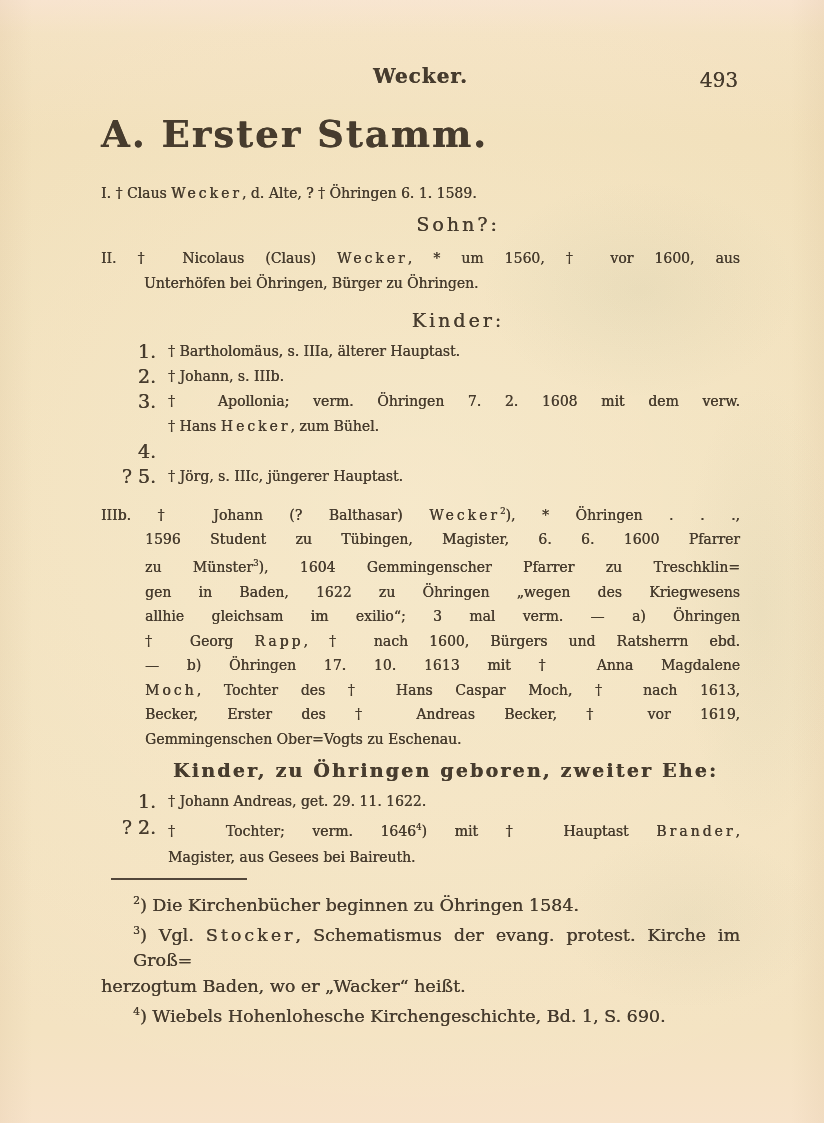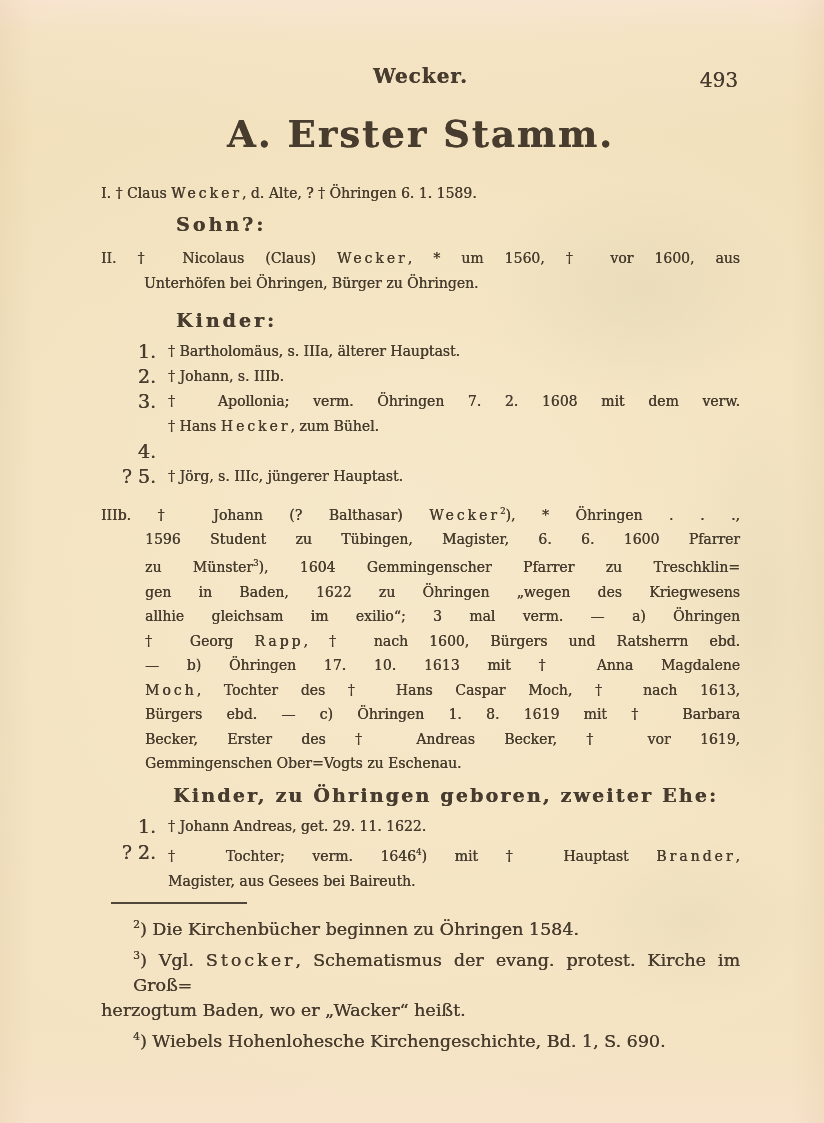--- a/index.html
+++ b/index.html
@@ -14,28 +14,28 @@
   }
   .ghost{position:absolute;border-radius:50%;pointer-events:none;}
   .g1{left:480px;top:180px;width:320px;height:220px;background:radial-gradient(ellipse at center, rgba(140,150,115,.09), transparent 70%);}
   .g2{left:680px;top:380px;width:160px;height:460px;background:radial-gradient(ellipse at center, rgba(140,150,115,.08), transparent 70%);}
   .g3{left:560px;top:830px;width:260px;height:180px;background:radial-gradient(ellipse at center, rgba(140,150,115,.07), transparent 70%);}
   .content{position:absolute;left:85px;right:84px;top:0;margin-left:16px;}
   .body-ink{ text-shadow:0.3px 0 0 currentColor; }
   .running{position:relative;margin-top:64px;height:24px;font-size:20px;}
   .rh-title{text-align:center;font-weight:bold;letter-spacing:1px;}
   .rh-num{position:absolute;right:2px;top:4px;font-weight:normal;}
-  .main-title{margin-top:24px;text-align:center;font-size:37px;line-height:44px;font-weight:bold;letter-spacing:2px;}
+  .main-title{margin-top:24px;text-align:left;font-size:37px;line-height:44px;font-weight:bold;letter-spacing:2px;}
   .line{font-size:14px;line-height:25px;white-space:normal;}
   .j{text-align:justify;text-align-last:justify;}
   .sperr{letter-spacing:3px;}
   .sperr-light{letter-spacing:2.2px;}
   .sup{vertical-align:super;font-size:0.62em;letter-spacing:0;}
   .entry-i{margin-top:20px;}
-  .sublabel{margin-top:6px;margin-left:75px;font-size:19px;line-height:25px;font-weight:bold;}
+  .sublabel{margin-top:6px;margin-left:75px;font-size:19px;line-height:25px;font-weight:normal;text-align:center;}
   .sublabel2{margin-top:7px;margin-left:72px;font-size:19px;line-height:25px;font-weight:bold;}
   .entry-ii{margin-top:9px;}
   .cont43{margin-left:43px;}
   .kinder-label{margin-top:12px;}
   .list{margin-top:6px;}
   .li{display:flex;}
   .num{flex:none;width:55px;text-align:right;margin-right:12px;font-size:19px;line-height:25px;}
   .li-body{flex:1;min-width:0;}
   .para{margin-top:10px;}
   .para .line{line-height:24.5px;margin-left:44px;}
@@ -111,21 +111,20 @@
 
     <div class="para">
       <div class="line first j"><span>IIIb. † Johann (? Balthasar) </span><span class="sperr">Wecker</span><span class="sup">2</span><span>), * Öhringen . . .,</span></div>
       <div class="line j"><span>1596 Student zu Tübingen, Magister, 6. 6. 1600 Pfarrer</span></div>
       <div class="line j"><span>zu Münster</span><span class="sup">3</span><span>), 1604 Gemmingenscher Pfarrer zu Treschklin=</span></div>
       <div class="line j"><span>gen in Baden, 1622 zu Öhringen „wegen des Kriegwesens</span></div>
       <div class="line j"><span>allhie gleichsam im exilio“; 3 mal verm. — a) Öhringen</span></div>
       <div class="line j"><span>† Georg </span><span class="sperr">Rapp</span><span>, † nach 1600, Bürgers und Ratsherrn ebd.</span></div>
       <div class="line j"><span>— b) Öhringen 17. 10. 1613 mit † Anna Magdalene</span></div>
       <div class="line j"><span class="sperr">Moch</span><span>, Tochter des † Hans Caspar Moch, † nach 1613,</span></div>
-      <div class="line j"><span>Bürgers ebd. — c) Öhringen 1. 8. 1619 mit † Barbara</span></div>
       <div class="line j"><span>Becker, Erster des † Andreas Becker, † vor 1619,</span></div>
       <div class="line"><span>Gemmingenschen Ober=Vogts zu Eschenau.</span></div>
     </div>
 
     <div class="sublabel2"><span class="sperr-light">Kinder, zu Öhringen geboren, zweiter Ehe:</span></div>
 
     <div class="list listb">
       <div class="li">
         <span class="num">1.</span>
         <div class="li-body">

